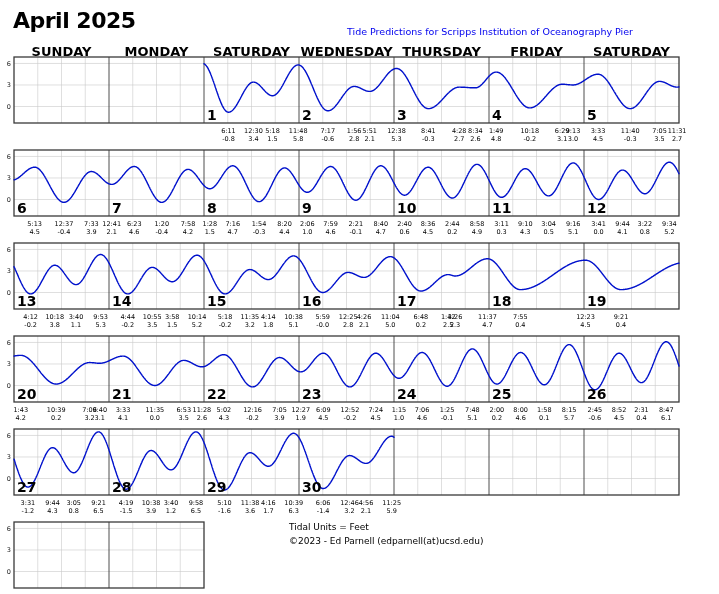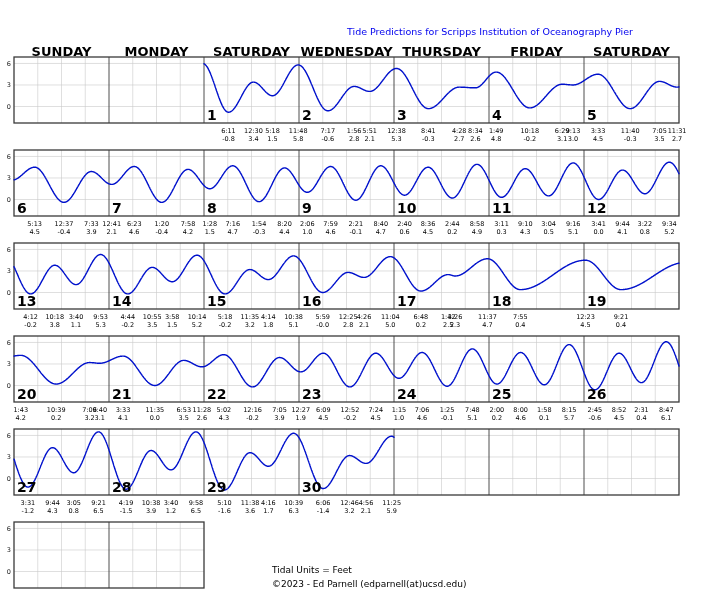--- a/index.html
+++ b/index.html
@@ -5,27 +5,28 @@
   html,body{margin:0;padding:0;background:#ffffff;}
   .page{position:relative;width:719px;height:594px;background:#fff;overflow:hidden;
         font-family:"DejaVu Sans","Liberation Sans",sans-serif;}
   .month-title{position:absolute;left:13px;top:8px;font-size:22px;font-weight:bold;
                color:#000;letter-spacing:-0.5px;font-family:"DejaVu Sans","Liberation Sans",sans-serif;}
   .subtitle{position:absolute;left:300px;top:26px;width:380px;text-align:center;
             font-size:9.5px;font-weight:normal;}
   .weekday-row{position:absolute;left:14px;top:44px;width:665px;display:flex;}
   .weekday-row span{flex:0 0 95px;text-align:center;font-size:13px;font-weight:bold;color:#000;}
   svg{position:absolute;left:0;top:0;}
-  .footer{position:absolute;left:272px;top:520px;font-size:9px;color:#000;line-height:14px;margin-top:43px;}
+  .footer{position:absolute;left:289px;top:520px;font-size:9px;color:#000;line-height:14px;}
 </style>
 </head>
 <body>
 
 <div class="page">
 
+  <div class="month-title">April 2025</div>
 
   <div class="subtitle" style="color: rgb(0, 0, 238);">Tide Predictions for Scripps Institution of Oceanography Pier</div>
 
   <div class="weekday-row">
     <span>SUNDAY</span>
     <span>MONDAY</span>
     <span>SATURDAY</span>
     <span>WEDNESDAY</span>
     <span>THURSDAY</span>
     <span>FRIDAY</span>

